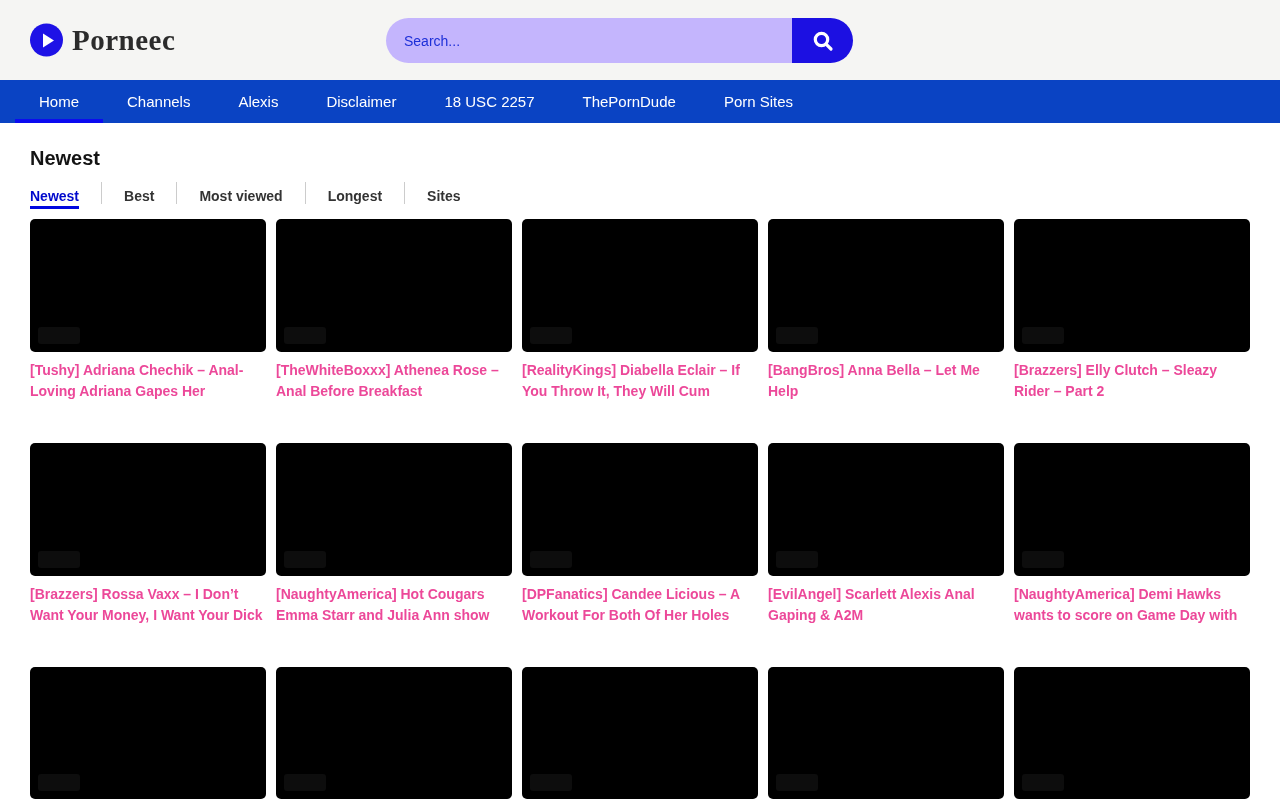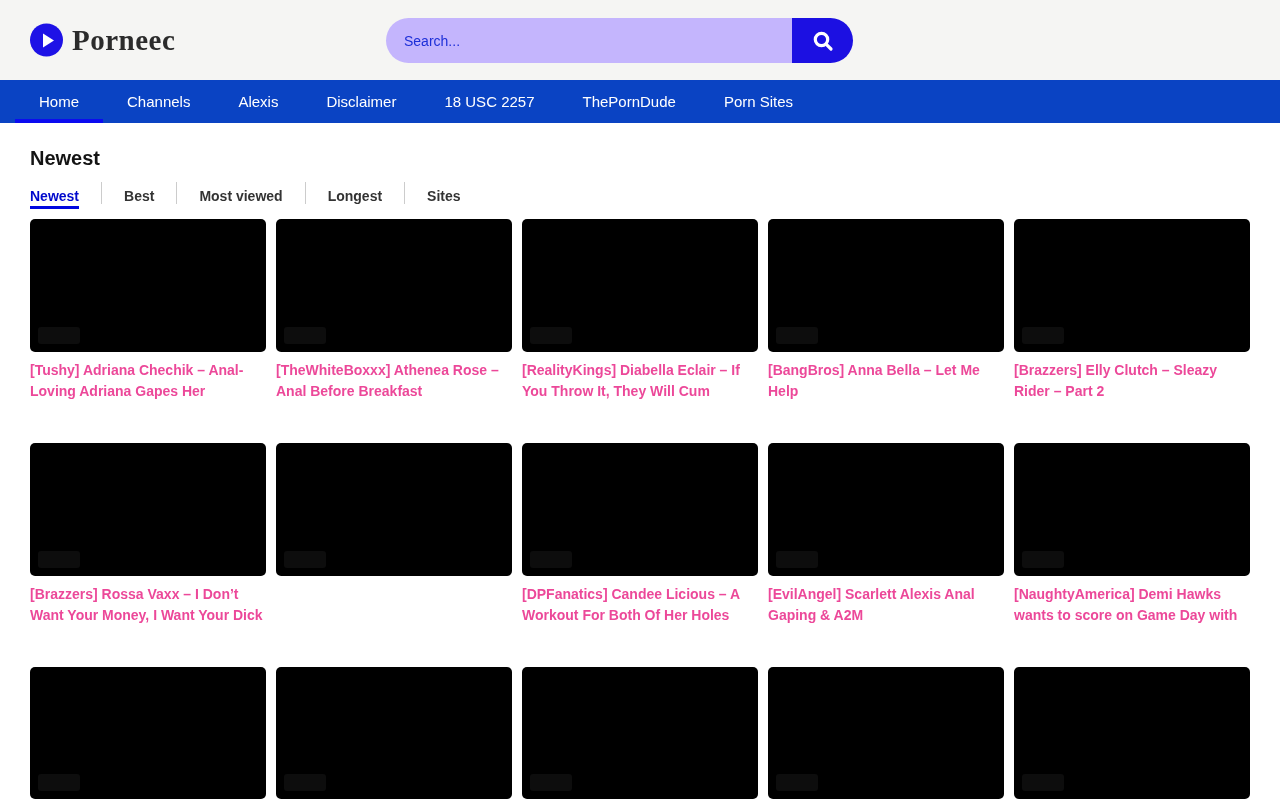--- a/index.html
+++ b/index.html
@@ -137,20 +137,21 @@
     <div class="card">
       <div class="thumb">
           <span class="duration-badge"></span>
         </div>
       <div class="card-title">[Brazzers] Rossa Vaxx – I Don’t Want Your Money, I Want Your Dick</div>
     </div>
     <div class="card">
       <div class="thumb">
           <span class="duration-badge"></span>
         </div>
+      <div class="card-title">[NaughtyAmerica] Hot Cougars Emma Starr and Julia Ann show</div>
     </div>
     <div class="card">
       <div class="thumb">
           <span class="duration-badge"></span>
         </div>
       <div class="card-title">[DPFanatics] Candee Licious – A Workout For Both Of Her Holes</div>
     </div>
     <div class="card">
       <div class="thumb">
           <span class="duration-badge"></span>

